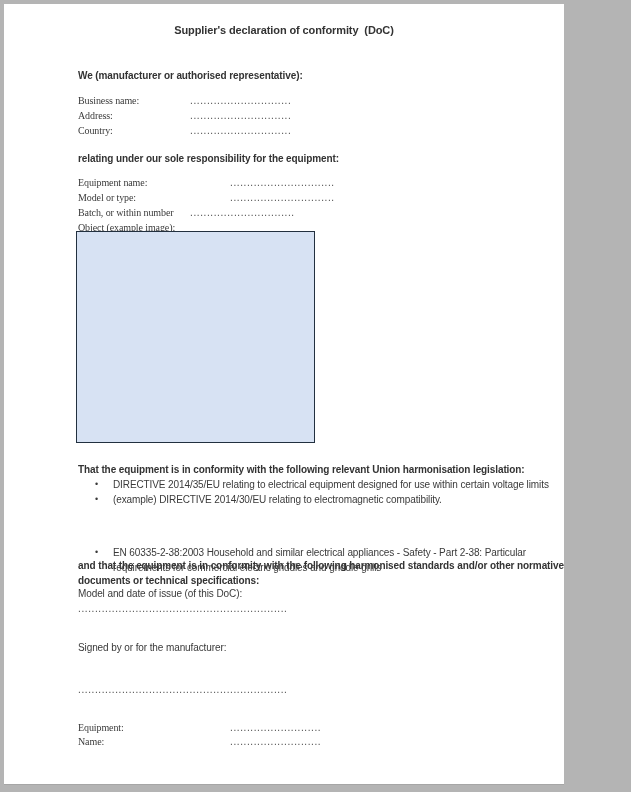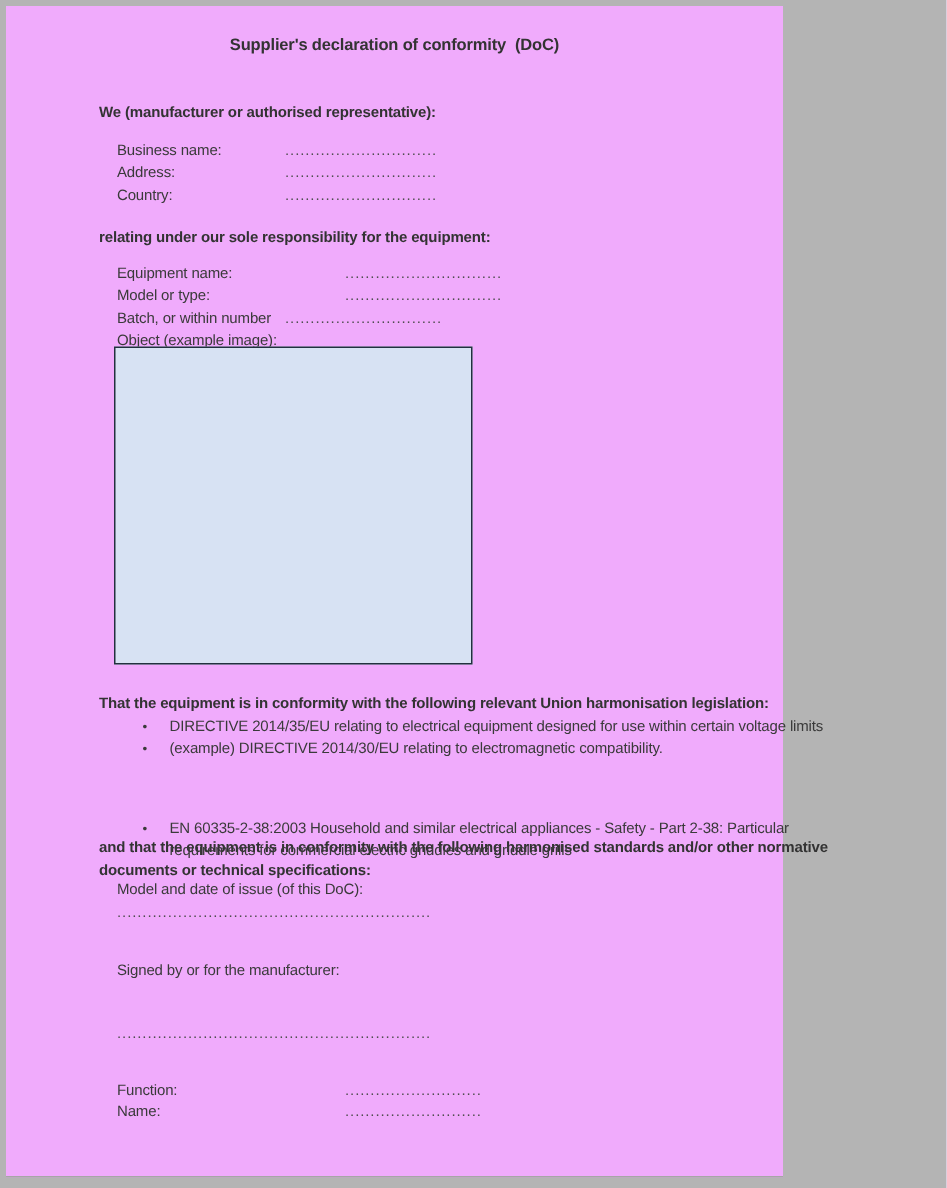--- a/index.html
+++ b/index.html
@@ -8,41 +8,41 @@
     position: relative;
     width: 631px;
     height: 792px;
     background: #b4b4b4;
     font-family: "Liberation Sans", "DejaVu Sans", sans-serif;
     overflow: hidden;
   }
   .page {
     position: absolute;
     left: 4px; top: 4px;
-    width: 518px; height: 781px;
-    background: #f0abfc;
+    width: 560px; height: 781px;
+    background: #ffffff;
     border-bottom: 1px solid #a6a6a6;
     color: #3a3a3a;
     font-size: 10px;
     line-height: 15px;
     letter-spacing: -0.1px;
   }
   .abs { position: absolute; }
   .title {
     left: 0; right: 0;
     top: 19px;
     text-align: center;
     font-size: 11px;
     font-weight: bold;
     color: #333333;
     white-space: pre;
   }
-  .h { font-weight: bold; color: #333333; left: 62px; }
+  .h { font-weight: bold; color: #333333; left: 74px; }
   .row { left: 74px; display: flex; align-items: flex-start; height: 15px; }
-  .lbl { display: inline-block; }
+  .lbl { display: inline-block; font-family: Liberation Serif, serif; }
   .lw112 { width: 112px; }
   .lw152 { width: 152px; }
   .dots {
     color: #4d4d4d;
     letter-spacing: 0.6px;
     white-space: nowrap;
   }
   .bullet { left: 91px; display: flex; }
   .bdot {
     width: 18px;
@@ -125,18 +125,18 @@
     <div class="abs dots" style="left:74px; top:597px">..............................................................</div>
 
     <div class="abs" style="left:74px; top:636px">Signed by or for the manufacturer:</div>
     <div class="abs dots" style="left:74px; top:678px">..............................................................</div>
 
     <div class="abs row" style="top:730px">
       <span class="lbl lw152">Name:</span>
       <span class="dots">...........................</span>
     </div>
     <div class="abs row" style="top:716px">
-      <span class="lbl lw152">Function:</span>
+      <span class="lbl lw152">Equipment:</span>
       <span class="dots">...........................</span>
     </div>
 
   </div>
 </div>
 
 </body></html>

